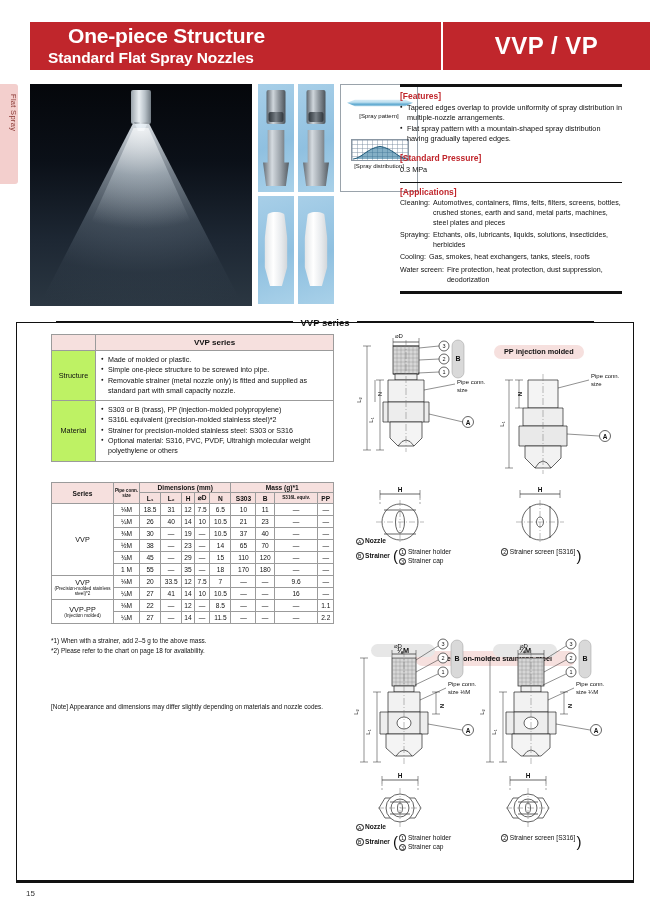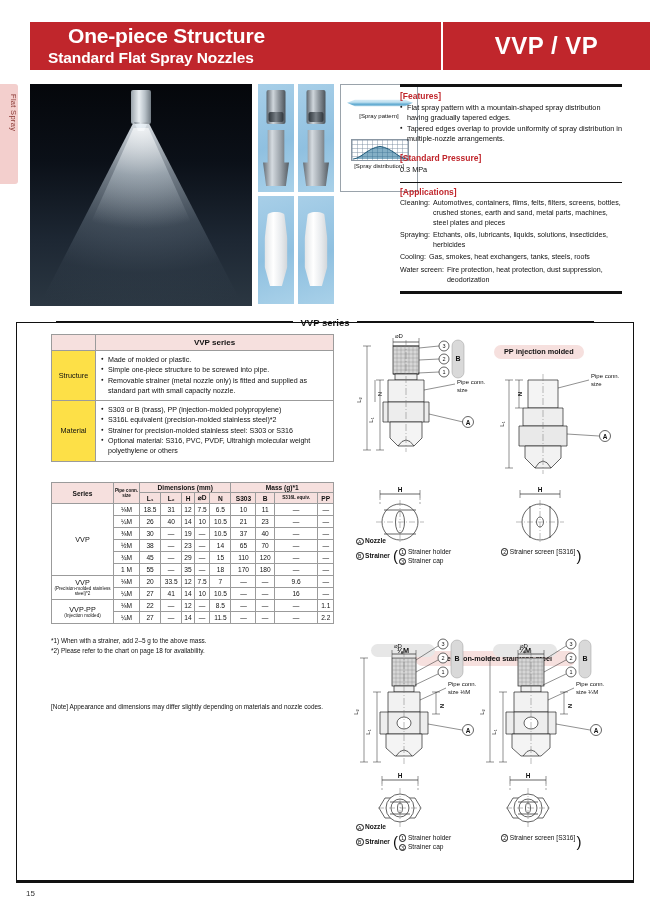--- a/index.html
+++ b/index.html
@@ -151,21 +151,21 @@
   .series-band .ln.right{ margin-right:40px; }
 
   
   table { border-collapse: collapse; }
   .sm-table {
     position:absolute; left:51px; top:334px; width:283px;
     font-size:7.1px;
   }
   .sm-table th, .sm-table td { border:1px solid #9b9b9b; }
   .sm-table .hd { background:#f6e0de; text-align:center; font-weight:bold; font-size:8px; padding:3px 0; }
-  .sm-table .lb { background:#fde047; text-align:center; width:44px; padding:2px; font-size:7.3px; }
+  .sm-table .lb { background:#bef264; text-align:center; width:44px; padding:2px; font-size:7.3px; }
   .sm-table .bd { padding:4px 4px 4px 5px; }
   .sm-table .bd ul { list-style:none; }
   .sm-table .bd li { position:relative; padding-left:7px; line-height:1.45; }
   .sm-table .bd li:before { content:"\25CF"; position:absolute; left:0; top:0; font-size:4.4px; line-height:2; }
 
   
   .dim-table {
     position:absolute; left:51px; top:482px; width:283px;
     font-size:6.6px; text-align:center;
   }
@@ -245,22 +245,22 @@
       <path d="M1,21 C10,20 16,9 29,7 C42,9 48,20 57,21" fill="none" stroke="#0d4a6b" stroke-width="0.9"></path>
     </svg>
   </div>
   <div class="sc-cap" style="top:78px;">[Spray distribution]</div>
 </div>
 
 <div class="feat">
   <div class="rule-thick"></div>
   <h4>[Features]</h4>
   <ul>
+    <li>Tapered edges overlap to provide uniformity of spray distribution in multiple-nozzle arrangements.</li>
     <li>Flat spray pattern with a mountain-shaped spray distribution having gradually tapered edges.</li>
-    <li>Tapered edges overlap to provide uniformity of spray distribution in multiple-nozzle arrangements.</li>
   </ul>
   <h4 style="margin-top:9px;">[Standard Pressure]</h4>
   <div class="plain">0.3 MPa</div>
 
   <div class="rule-thin" style="margin-top:6px;"></div>
   <h4>[Applications]</h4>
 
   <div class="app-row">
     <span class="lbl">Cleaning:</span>
     <span class="val" style="margin-left:3px">Automotives, containers, films, felts, filters, screens, bottles, crushed stones, earth and sand, metal parts, machines, steel plates and pieces</span>

